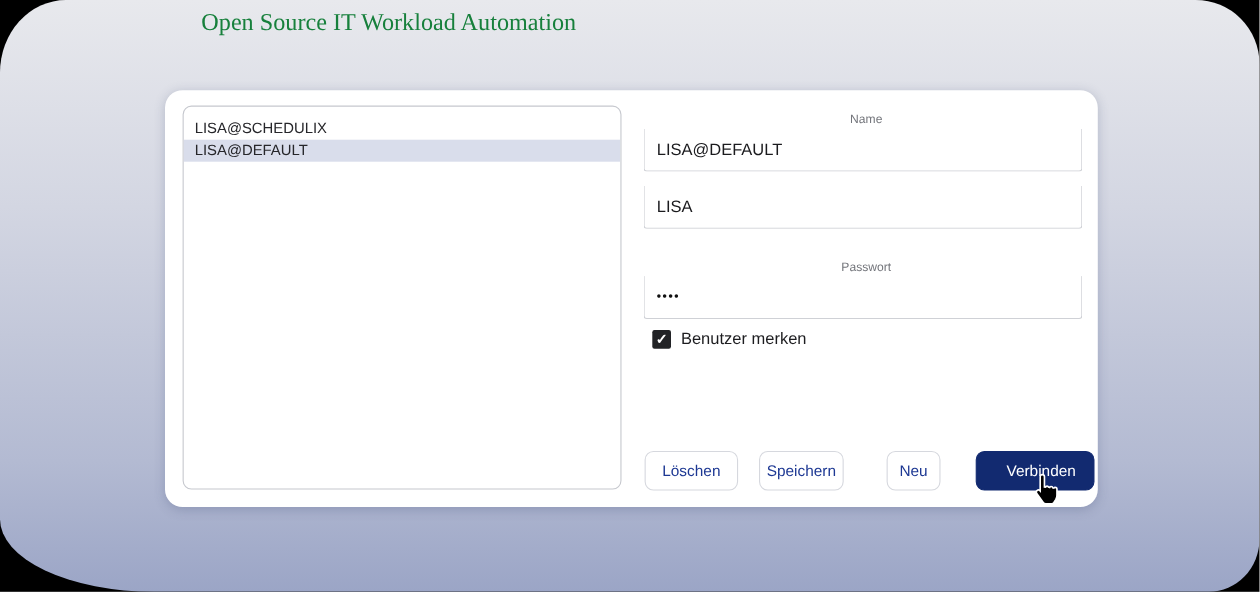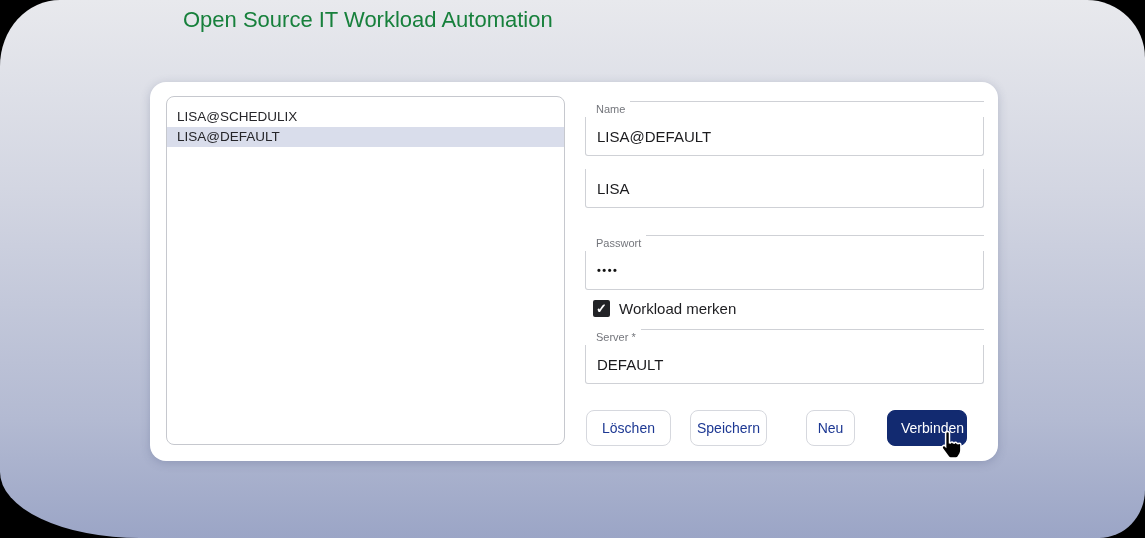--- a/index.html
+++ b/index.html
@@ -11,21 +11,21 @@
     overflow:hidden;
   }
   .window{
     position:absolute;inset:0;
     background:linear-gradient(180deg,#e8e9ed 0%,#d3d6e2 35%,#b3bad2 78%,#9ba5c6 100%);
     border-radius:60px 58px 46px 140px / 66px 58px 48px 66px;
     overflow:hidden;
   }
   .title{
     position:absolute;left:183px;top:7px;
-    font-family:Liberation Sans, sans-serif;
+    font-family:Liberation Serif, serif;
     font-size:22px;color:#17803c;
     white-space:nowrap;
   }
   .card{
     position:absolute;left:150px;top:82px;width:848px;height:379px;
     background:#fff;border-radius:16px;
     box-shadow:0 2px 10px rgba(60,70,110,.25);
   }
   
   .listbox{
@@ -37,21 +37,21 @@
   .listbox ul{list-style:none;margin:0;padding:10px 0 0 0;}
   .listbox li{
     height:20px;line-height:20px;
     padding:0 10px;
     font-size:13.5px;color:#26262a;
     white-space:nowrap;cursor:default;
   }
   .listbox li.selected{background:#d9ddeb;}
   
   .field{position:absolute;left:435px;width:399px;}
-  .field-head{display:flex;align-items:flex-start;height:16px;}
+  .field-head{display:flex;align-items:center;height:16px;flex-direction:column;}
   .flabel{
     font-size:11px;color:#74767c;line-height:17px;
     padding-left:11px;padding-right:5px;white-space:nowrap;
   }
   .fline{flex:1;border-bottom:1px solid #cfd1d6;}
   .fbox{
     box-sizing:border-box;height:39px;
     border:1px solid #cfd1d6;border-top:none;
     border-radius:0 0 3px 3px;
     display:flex;align-items:center;
@@ -81,21 +81,21 @@
     background:#fff;color:#1d3893;
     font-family:"Liberation Sans", sans-serif;
     font-size:14px;
     display:flex;align-items:center;justify-content:center;
     cursor:pointer;white-space:nowrap;
   }
   .btn-delete{left:436px;width:85px;}
   .btn-save{left:540px;width:77px;}
   .btn-new{left:656px;width:49px;}
   .btn-connect{
-    left:737px;width:80px;
+    left:737px;width:108px;
     background:#122a70;border-color:#122a70;color:#fff;padding-left:11px;
   }
   
   .cursor{position:absolute;left:938px;top:430px;z-index:50;pointer-events:none;}
 </style>
 </head>
 <body>
 
 <div class="window">
 
@@ -125,30 +125,23 @@
     <div class="field f2">
       <div class="field-head">
         <span class="flabel">Passwort</span>
         <span class="fline"></span>
       </div>
       <div class="fbox masked">••••</div>
     </div>
 
     <div class="checkrow">
       <span class="checkbox">✓</span>
-      <span class="checklabel">Workload merken</span>
+      <span class="checklabel">Benutzer merken</span>
     </div>
 
-    <div class="field f3">
-      <div class="field-head">
-        <span class="flabel">Server *</span>
-        <span class="fline"></span>
-      </div>
-      <div class="fbox">DEFAULT</div>
-    </div>
 
     <div class="btn btn-delete">Löschen</div>
     <div class="btn btn-save">Speichern</div>
     <div class="btn btn-new">Neu</div>
     <div class="btn btn-connect">Verbinden</div>
 
   </div>
 
   <div class="cursor">
     <svg width="26" height="30" viewBox="0 0 20 24">

